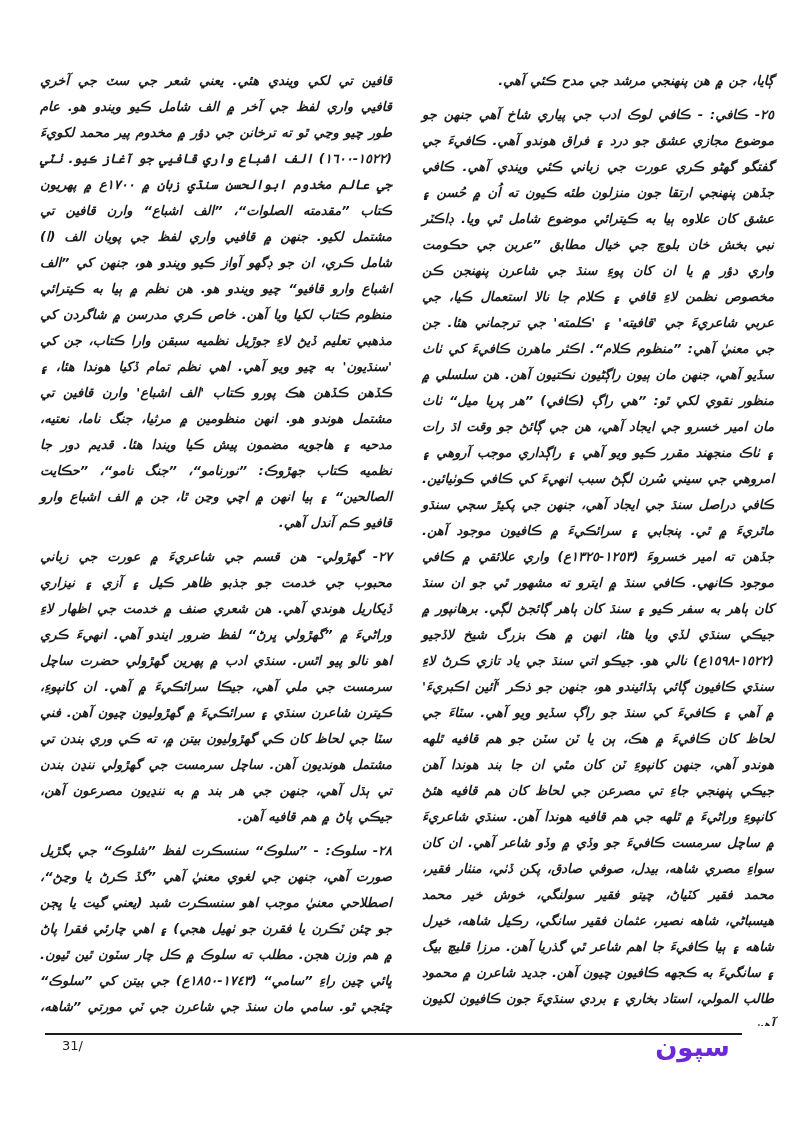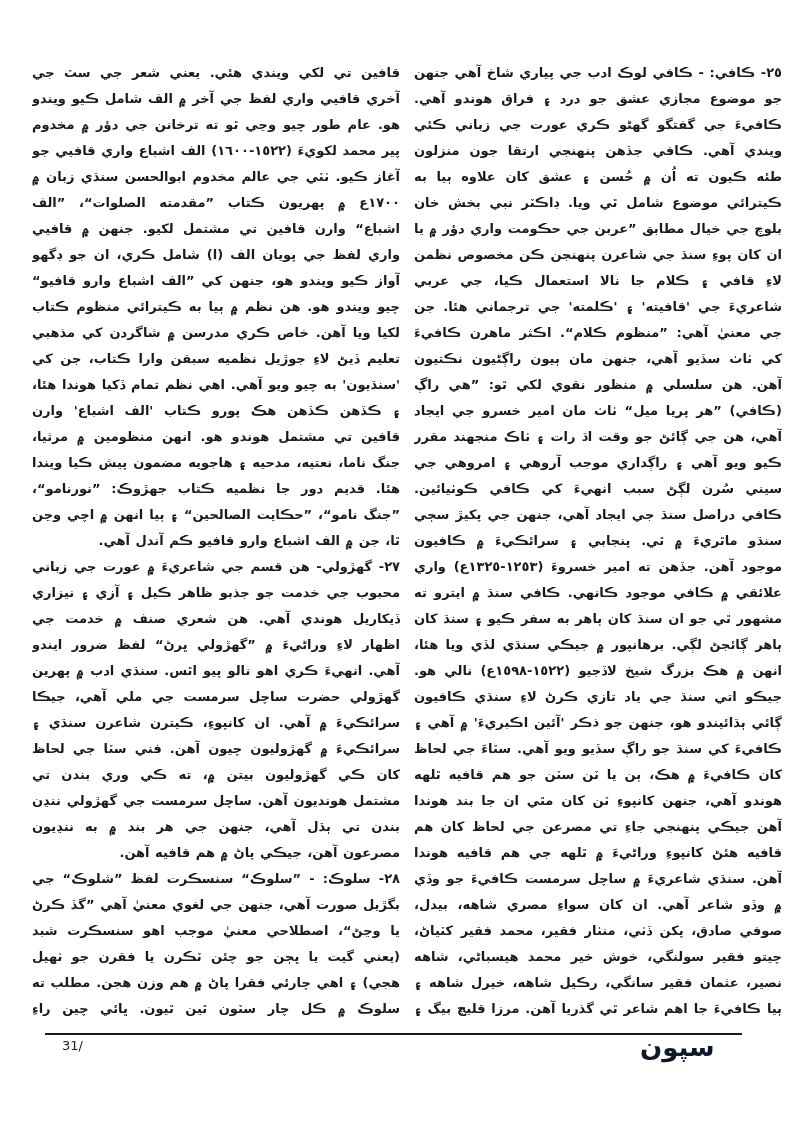--- a/index.html
+++ b/index.html
@@ -23,21 +23,21 @@
     unicode-bidi: embed;
     text-align: justify;
     font-size: 13px;
     font-weight: bold;
     line-height: 26px;
     color: #1a1a1a;
     word-spacing: 1px;
   }
   .col-right { left: 414px; }
   .col-left  { left: 32px;  }
-  .text-column p { margin: 0; padding: 0; }
+  .text-column p { margin: 8px; padding: 0; font-style: italic; }
   .footer-rule {
     position: absolute;
     left: 45px;
     top: 1033px;
     width: 697px;
     height: 2px;
     background: #1c1c1c;
   }
   .page-number {
     position: absolute;
@@ -47,34 +47,35 @@
     font-weight: normal;
     color: #222222;
     direction: ltr;
     font-family: "DejaVu Sans", sans-serif;
   }
   .publication-name {
     position: absolute;
     left: 640px;
     top: 1032px;
     width: 105px;
-    text-align: left;
+    text-align: center;
     direction: rtl;
     font-size: 26px;
     font-weight: bold;
-    color: #0f172a;
+    color: #6d28d9;
     line-height: 30px;
   }
 </style>
 </head>
 <body>
 
 <div class="page">
 
   <div class="text-column col-right">
+    <p>ڳايا، جن ۾ هن پنهنجي مرشد جي مدح ڪئي آهي.</p>
     <p>٢٥- ڪافي: - ڪافي لوڪ ادب جي پياري شاخ آهي جنهن جو موضوع مجازي عشق جو درد ۽ فراق هوندو آهي. ڪافيءَ جي گفتگو گهڻو ڪري عورت جي زباني ڪئي ويندي آهي. ڪافي جڏهن پنهنجي ارتقا جون منزلون طئه ڪيون ته اُن ۾ حُسن ۽ عشق کان علاوه ٻيا به ڪيترائي موضوع شامل ٿي ويا. ڊاڪٽر نبي بخش خان بلوچ جي خيال مطابق ”عربن جي حڪومت واري دؤر ۾ يا ان کان پوءِ سنڌ جي شاعرن پنهنجن ڪن مخصوص نظمن لاءِ قافي ۽ ڪلام جا نالا استعمال ڪيا، جي عربي شاعريءَ جي 'قافيته' ۽ 'ڪلمته' جي ترجماني هئا. جن جي معنيٰ آهي: ”منظوم ڪلام“. اڪثر ماهرن ڪافيءَ کي ٺاٺ سڏيو آهي، جنهن مان ٻيون راڳڻيون نڪتيون آهن. هن سلسلي ۾ منظور نقوي لکي ٿو: ”هي راڳ (ڪافي) ”هر پريا ميل“ ٺاٺ مان امير خسرو جي ايجاد آهي، هن جي ڳائڻ جو وقت اڌ رات ۽ ٺاڪ منجهند مقرر ڪيو ويو آهي ۽ راڳداري موجب آروهي ۽ امروهي جي سيني سُرن لڳڻ سبب انهيءَ کي ڪافي ڪوٺيائين. ڪافي دراصل سنڌ جي ايجاد آهي، جنهن جي پکيڙ سڄي سنڌو ماٿريءَ ۾ ٿي. پنجابي ۽ سرائڪيءَ ۾ ڪافيون موجود آهن. جڏهن ته امير خسروءَ (١٢٥٣-١٣٢٥ع) واري علائقي ۾ ڪافي موجود ڪانهي. ڪافي سنڌ ۾ ايترو ته مشهور ٿي جو ان سنڌ کان ٻاهر به سفر ڪيو ۽ سنڌ کان ٻاهر ڳائجڻ لڳي. برهانپور ۾ جيڪي سنڌي لڏي ويا هئا، انهن ۾ هڪ بزرگ شيخ لاڏجيو (١٥٢٢-١٥٩٨ع) نالي هو. جيڪو اتي سنڌ جي ياد تازي ڪرڻ لاءِ سنڌي ڪافيون ڳائي ٻڌائيندو هو، جنهن جو ذڪر 'آئين اڪبريءَ' ۾ آهي ۽ ڪافيءَ کي سنڌ جو راڳ سڏيو ويو آهي. سٽاءَ جي لحاظ کان ڪافيءَ ۾ هڪ، ٻن يا ٽن سٽن جو هم قافيه ٿلهه هوندو آهي، جنهن کانپوءِ ٽن کان مٿي ان جا بند هوندا آهن جيڪي پنهنجي جاءِ تي مصرعن جي لحاظ کان هم قافيه هئڻ کانپوءِ وراڻيءَ ۾ ٿلهه جي هم قافيه هوندا آهن. سنڌي شاعريءَ ۾ ساچل سرمست ڪافيءَ جو وڏي ۾ وڏو شاعر آهي. ان کان سواءِ مصري شاهه، بيدل، صوفي صادق، پکن ڏٺي، منٺار فقير، محمد فقير کٽياڻ، چيتو فقير سولنگي، خوش خير محمد هيسباڻي، شاهه نصير، عثمان فقير سانگي، رڪيل شاهه، خيرل شاهه ۽ ٻيا ڪافيءَ جا اهم شاعر ٿي گذريا آهن. مرزا قليچ بيگ ۽ سانگيءَ به ڪجهه ڪافيون چيون آهن. جديد شاعرن ۾ محمود طالب المولي، استاد بخاري ۽ بردي سنڌيءَ جون ڪافيون لکيون آهن.</p>
 
   </div>
 
   <div class="text-column col-left">
     <p>قافين تي لکي ويندي هئي. يعني شعر جي سٽ جي آخري قافيي واري لفظ جي آخر ۾ الف شامل ڪيو ويندو هو. عام طور چيو وڃي ٿو ته ترخانن جي دؤر ۾ مخدوم پير محمد لکويءَ (١٥٢٢-١٦٠٠) الف اشباع واري قافيي جو آغاز ڪيو. ٺٽي جي عالم مخدوم ابوالحسن سنڌي زبان ۾ ١٧٠٠ع ۾ پهريون ڪتاب ”مقدمته الصلوات“، ”الف اشباع“ وارن قافين تي مشتمل لکيو. جنهن ۾ قافيي واري لفظ جي پويان الف (ا) شامل ڪري، ان جو ڊگهو آواز ڪيو ويندو هو، جنهن کي ”الف اشباع وارو قافيو“ چيو ويندو هو. هن نظم ۾ ٻيا به ڪيترائي منظوم ڪتاب لکيا ويا آهن. خاص ڪري مدرسن ۾ شاگردن کي مذهبي تعليم ڏيڻ لاءِ جوڙيل نظميه سبقن وارا ڪتاب، جن کي 'سنڌيون' به چيو ويو آهي. اهي نظم تمام ڏکيا هوندا هئا، ۽ ڪڏهن ڪڏهن هڪ پورو ڪتاب 'الف اشباع' وارن قافين تي مشتمل هوندو هو. انهن منظومين ۾ مرثيا، جنگ ناما، نعتيه، مدحيه ۽ هاجويه مضمون پيش ڪيا ويندا هئا. قديم دور جا نظميه ڪتاب جهڙوڪ: ”نورنامو“، ”جنگ نامو“، ”حڪايت الصالحين“ ۽ ٻيا انهن ۾ اچي وڃن ٿا، جن ۾ الف اشباع وارو قافيو ڪم آندل آهي.</p>
     <p>٢٧- گهڙولي- هن قسم جي شاعريءَ ۾ عورت جي زباني محبوب جي خدمت جو جذبو ظاهر ڪيل ۽ آزي ۽ نيزاري ڏيکاريل هوندي آهي. هن شعري صنف ۾ خدمت جي اظهار لاءِ وراڻيءَ ۾ ”گهڙولي ڀرڻ“ لفظ ضرور ايندو آهي. انهيءَ ڪري اهو نالو پيو اٿس. سنڌي ادب ۾ پهرين گهڙولي حضرت ساچل سرمست جي ملي آهي، جيڪا سرائڪيءَ ۾ آهي. ان کانپوءِ، ڪيترن شاعرن سنڌي ۽ سرائڪيءَ ۾ گهڙوليون چيون آهن. فني سٽا جي لحاظ کان ڪي گهڙوليون بيتن ۾، ته ڪي وري بندن تي مشتمل هونديون آهن. ساچل سرمست جي گهڙولي ننڍن بندن تي ٻڌل آهي، جنهن جي هر بند ۾ به ننڍيون مصرعون آهن، جيڪي پاڻ ۾ هم قافيه آهن.</p>
     <p>٢٨- سلوڪ: - ”سلوڪ“ سنسڪرت لفظ ”شلوڪ“ جي بگڙيل صورت آهي، جنهن جي لغوي معنيٰ آهي ”گڏ ڪرڻ يا وڃڻ“، اصطلاحي معنيٰ موجب اهو سنسڪرت شبد (يعني گيت يا ڀڄن جو چئن ٽڪرن يا فقرن جو ٺهيل هجي) ۽ اهي چارئي فقرا پاڻ ۾ هم وزن هجن. مطلب ته سلوڪ ۾ ڪل چار سٽون ٿين ٿيون. ڀائي چين راءِ ”سامي“ (١٧٤٣-١٨٥٠ع) جي بيتن کي ”سلوڪ“ چئجي ٿو. سامي مان سنڌ جي شاعرن جي ٽي مورتي ”شاهه، ساچل ۽ سامي“ مڪمل ٿئي ٿي. ساميءَ لاءِ چيو وڃي ٿو ته هو پنهنجي سلوڪن کي چٽڪين تي لکي مٽ ۾ وجهندو ويندو هو، جيڪي بعد ۾ سندس</p>
   </div>
 

